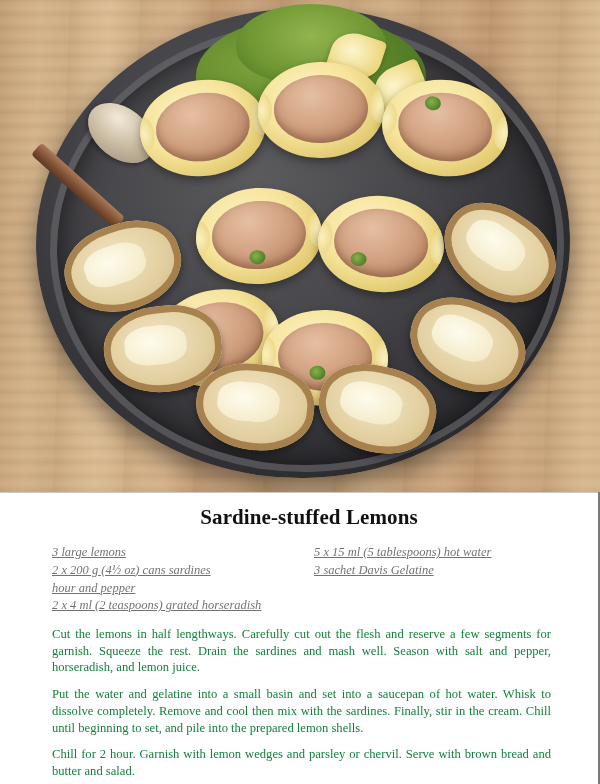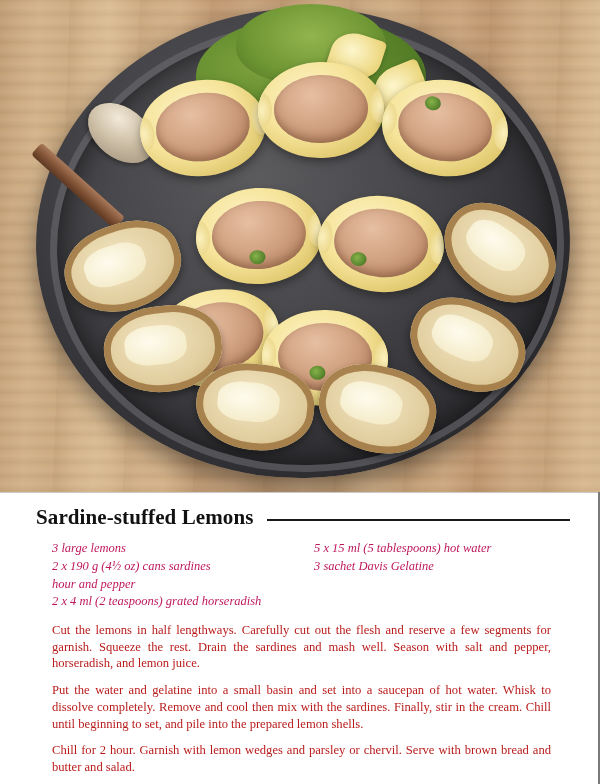--- a/index.html
+++ b/index.html
@@ -196,21 +196,22 @@
     left: 0;
     top: 492px;
     width: 600px;
     height: 292px;
     background: #ffffff;
     border-top: 1px solid #c8c8c8;
   }
   .title-row {
     display: flex;
     align-items: center;
-    padding: 12px 30px 0 36px;
+    padding: 12px 30px 0 48px;
+    flex-direction: column;
   }
   .recipe-title {
     font-family: "Liberation Serif", serif;
     font-weight: bold;
     font-size: 21px;
     color: #111111;
     white-space: nowrap;
     letter-spacing: 0.1px;
   }
   .title-rule {
@@ -219,37 +220,38 @@
     background: #1a1a1a;
     margin-left: 14px;
     margin-top: 4px;
   }
   .ingredients {
     display: flex;
     padding: 10px 30px 0 52px;
     font-style: italic;
     font-size: 12.5px;
     line-height: 1.42;
-    color: #be185d;
+    color: #737373;
+    text-decoration: underline;
   }
   .ing-col {
     width: 50%;
   }
   .ing-col.right {
     padding-left: 6px;
   }
   .ing-col div {
     white-space: nowrap;
   }
   .method {
     padding: 0 49px 0 52px;
     margin-top: 11px;
     font-size: 12.6px;
     line-height: 1.33;
-    color: #b91c1c;
+    color: #15803d;
     text-align: justify;
   }
   .method p {
     margin: 0 0 10px 0;
   }
   .edge-line {
     position: absolute;
     right: 0;
     top: 492px;
     width: 2px;
@@ -340,21 +342,21 @@
 
   <div class="recipe">
     <div class="title-row">
       <div class="recipe-title">Sardine-stuffed Lemons</div>
       <div class="title-rule"></div>
     </div>
 
     <div class="ingredients">
       <div class="ing-col left">
         <div>3 large lemons</div>
-        <div>2 x 190 g (4½ oz) cans sardines</div>
+        <div>2 x 200 g (4½ oz) cans sardines</div>
         <div>hour and pepper</div>
         <div>2 x 4 ml (2 teaspoons) grated horseradish</div>
       </div>
       <div class="ing-col right">
         <div>5 x 15 ml (5 tablespoons) hot water</div>
         <div>3 sachet Davis Gelatine</div>
       </div>
     </div>
 
     <div class="method">

